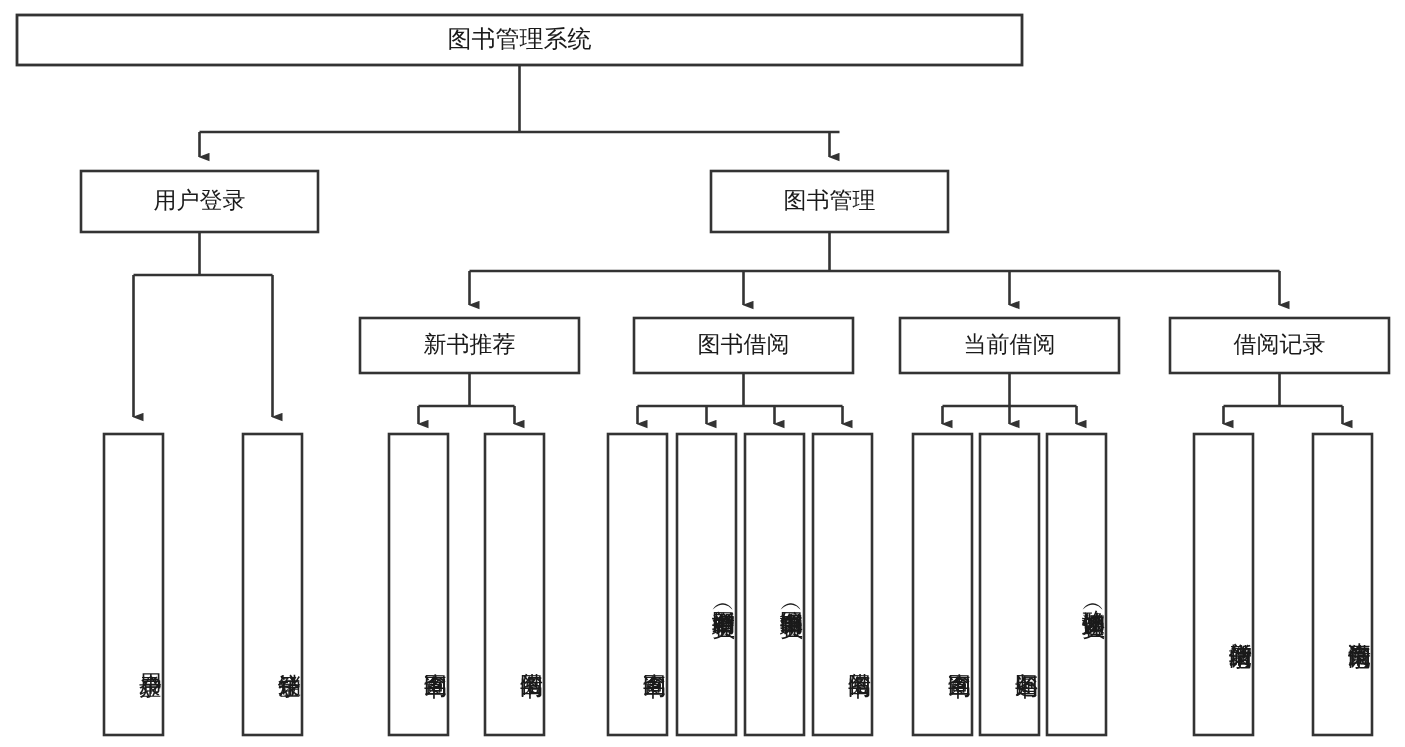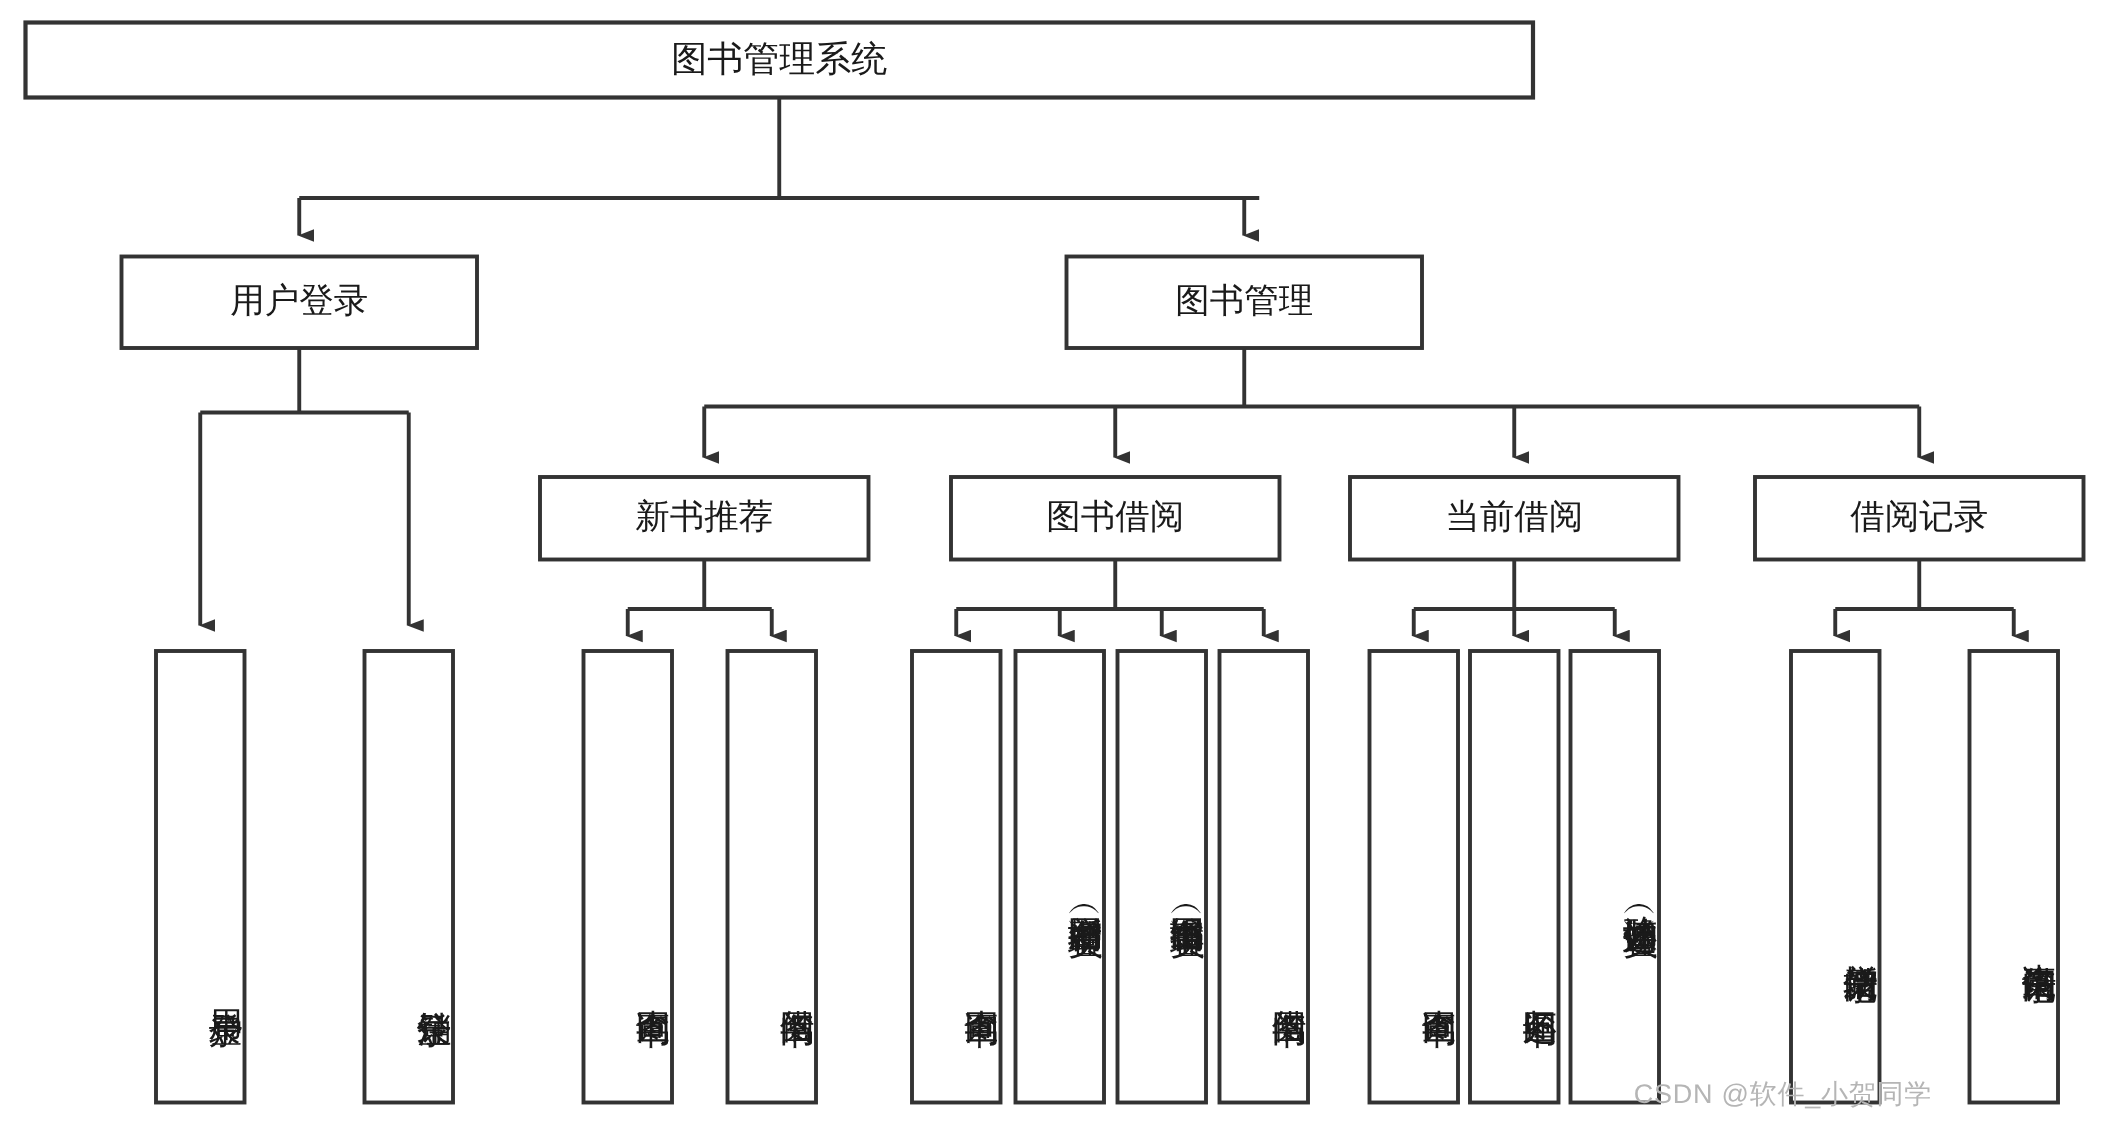--- a/index.html
+++ b/index.html
@@ -210,14 +210,13 @@
   <div class="leaf-label" style="left:745px; top:434px; width:59px; height:301px; padding-top:12px;">编辑图书（管理员）</div>
   <div class="leaf-label" style="left:813px; top:434px; width:59px; height:301px; padding-top:72px;">借阅图书</div>
 
   <div class="leaf-label" style="left:913px; top:434px; width:59px; height:301px; padding-top:72px;">查询图书</div>
   <div class="leaf-label" style="left:980px; top:434px; width:59px; height:301px; padding-top:72px;">归还图书</div>
   <div class="leaf-label" style="left:1047px; top:434px; width:59px; height:301px; padding-top:12px;">确认归还（管理员）</div>
 
   <div class="leaf-label" style="left:1194px; top:434px; width:59px; height:301px; padding-top:42px;">新增借阅记录</div>
   <div class="leaf-label" style="left:1313px; top:434px; width:59px; height:301px; padding-top:42px;">查询借阅记录</div>
 
-  <div class="watermark">CSDN @软件_小贺同学</div>
 </div>
 
 </body></html>

